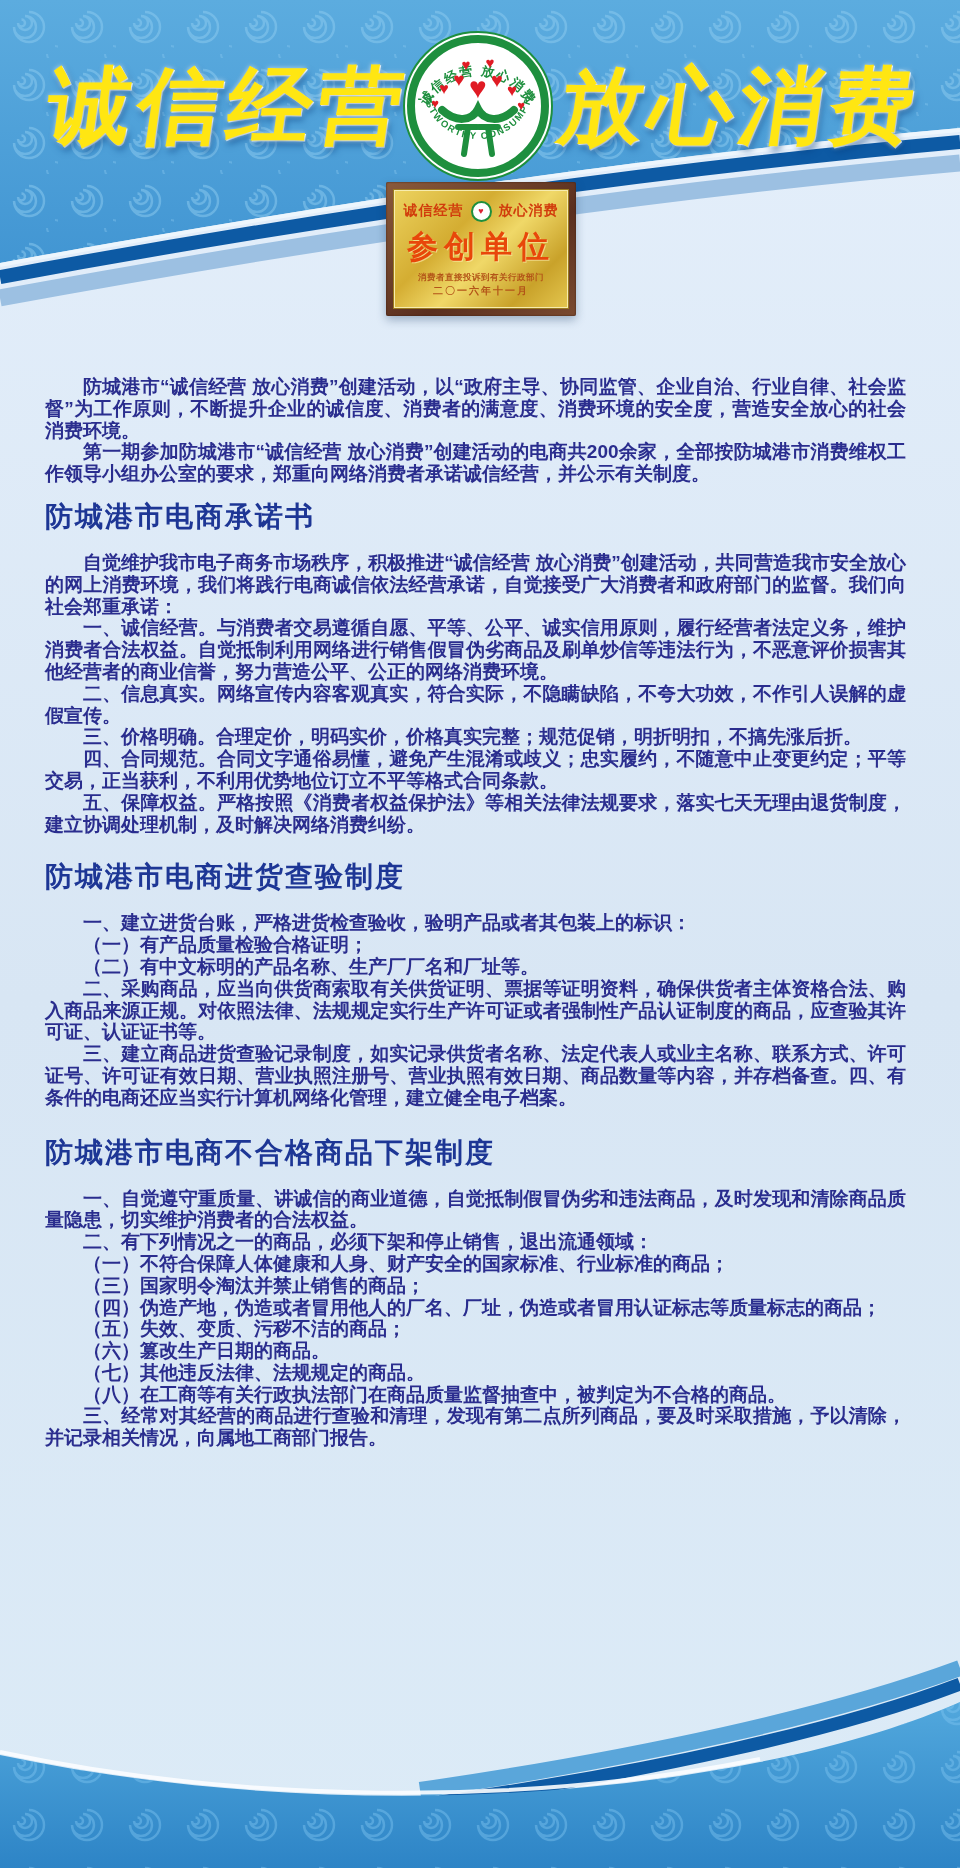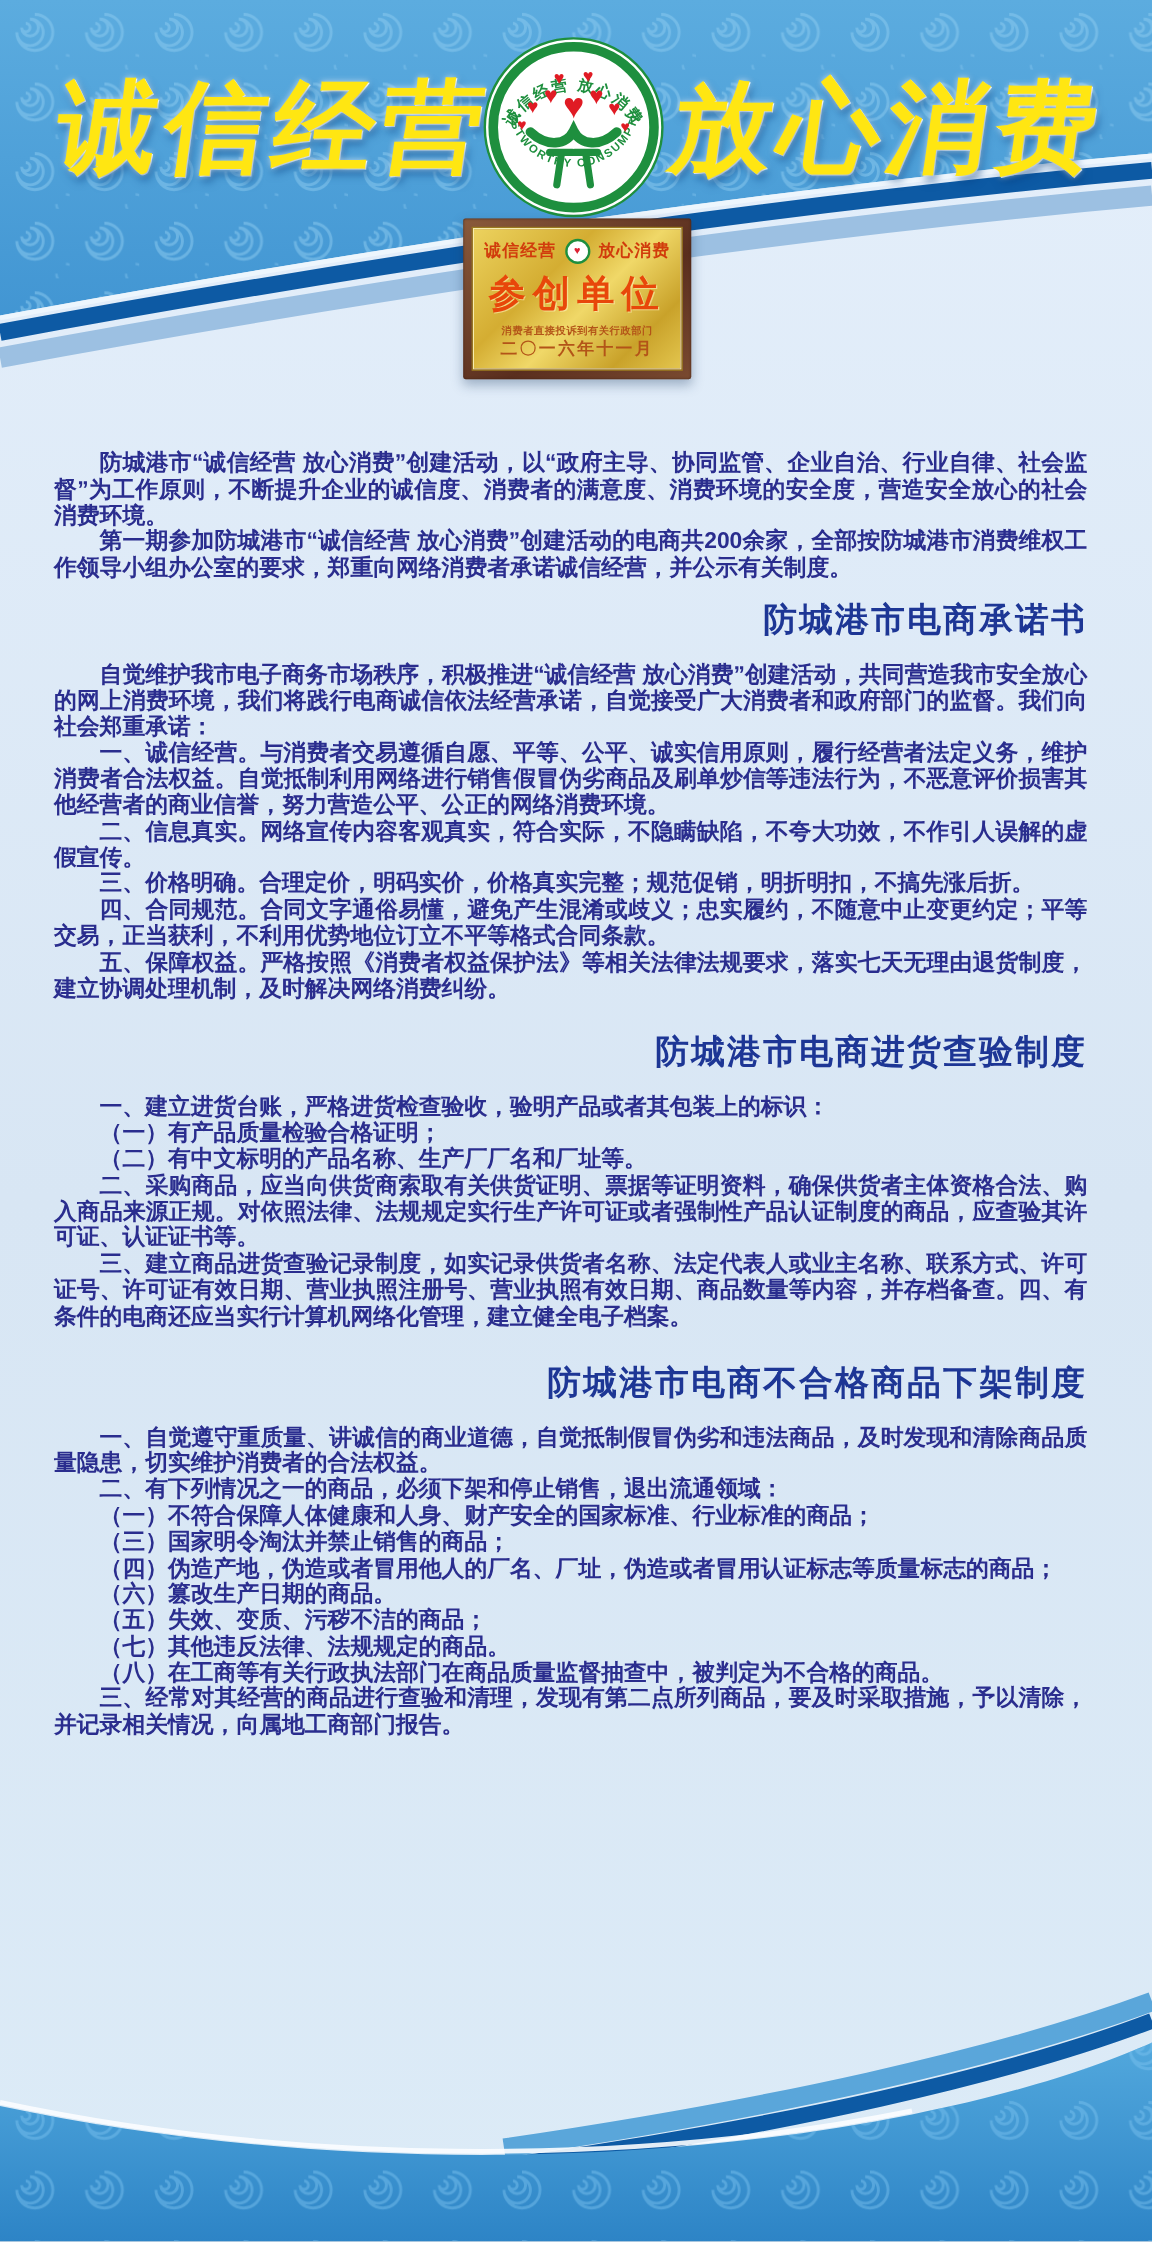--- a/index.html
+++ b/index.html
@@ -34,29 +34,29 @@
     display:flex;flex-direction:column;align-items:center;justify-content:center;
     text-align:center;
   }
   .plaque-row1{display:flex;align-items:center;gap:7px;margin-bottom:3px;}
   .plaque-row1 .ptxt{font-size:14px;font-weight:bold;color:#d13c0c;letter-spacing:1px;}
   .plaque-logo{width:17px;height:17px;border-radius:50%;background:#fff;border:2px solid #1e8f3e;
     display:flex;align-items:center;justify-content:center;font-size:9px;color:#d23;line-height:1;}
   .plaque-title{font-size:31px;font-weight:bold;color:#e8470a;letter-spacing:6px;margin:1px 0 4px;
     text-shadow:1px 1px 0 rgba(255,240,180,.6);text-align:center;}
   .plaque-org{font-size:8.5px;font-weight:bold;color:#b35418;letter-spacing:.5px;}
-  .plaque-date{font-size:14px;font-weight:bold;color:#b35418;letter-spacing:2px;}
+  .plaque-date{font-size:10px;font-weight:bold;color:#b35418;letter-spacing:2px;}
   
   .content{position:absolute;z-index:2;left:45px;right:54px;top:376px;}
   .para{
     margin:0;font-size:19px;line-height:21.8px;font-weight:bold;color:#2a2d8e;
     text-align:justify;text-indent:2em;letter-spacing:0;
   }
   .sec-title{
-    margin:0;text-align:right;font-size:28px;line-height:34px;font-weight:bold;color:#1d3695;
+    margin:0;text-align:left;font-size:28px;line-height:34px;font-weight:bold;color:#1d3695;
     letter-spacing:2px;
   }
   .mt-a{margin-top:15px;margin-bottom:18px;}
   .mt-b{margin-top:25px;margin-bottom:18px;}
   .mt-c{margin-top:27px;margin-bottom:18px;}
   .mt-d{margin-top:45px;margin-bottom:16px;}
 </style>
 </head>
 <body>
 
@@ -183,22 +183,22 @@
     </section>
 
     <section>
       <h2 class="sec-title mt-c">防城港市电商不合格商品下架制度</h2>
       <div>
           <p class="para">一、自觉遵守重质量、讲诚信的商业道德，自觉抵制假冒伪劣和违法商品，及时发现和清除商品质量隐患，切实维护消费者的合法权益。</p>
           <p class="para">二、有下列情况之一的商品，必须下架和停止销售，退出流通领域：</p>
           <p class="para">（一）不符合保障人体健康和人身、财产安全的国家标准、行业标准的商品；</p>
           <p class="para">（三）国家明令淘汰并禁止销售的商品；</p>
           <p class="para">（四）伪造产地，伪造或者冒用他人的厂名、厂址，伪造或者冒用认证标志等质量标志的商品；</p>
+          <p class="para">（五）失效、变质、污秽不洁的商品；</p>
           <p class="para">（六）篡改生产日期的商品。</p>
-          <p class="para">（五）失效、变质、污秽不洁的商品；</p>
           <p class="para">（七）其他违反法律、法规规定的商品。</p>
           <p class="para">（八）在工商等有关行政执法部门在商品质量监督抽查中，被判定为不合格的商品。</p>
           <p class="para">三、经常对其经营的商品进行查验和清理，发现有第二点所列商品，要及时采取措施，予以清除，并记录相关情况，向属地工商部门报告。</p>
         </div>
     </section>
 
 
   </div>
 </div>
 

